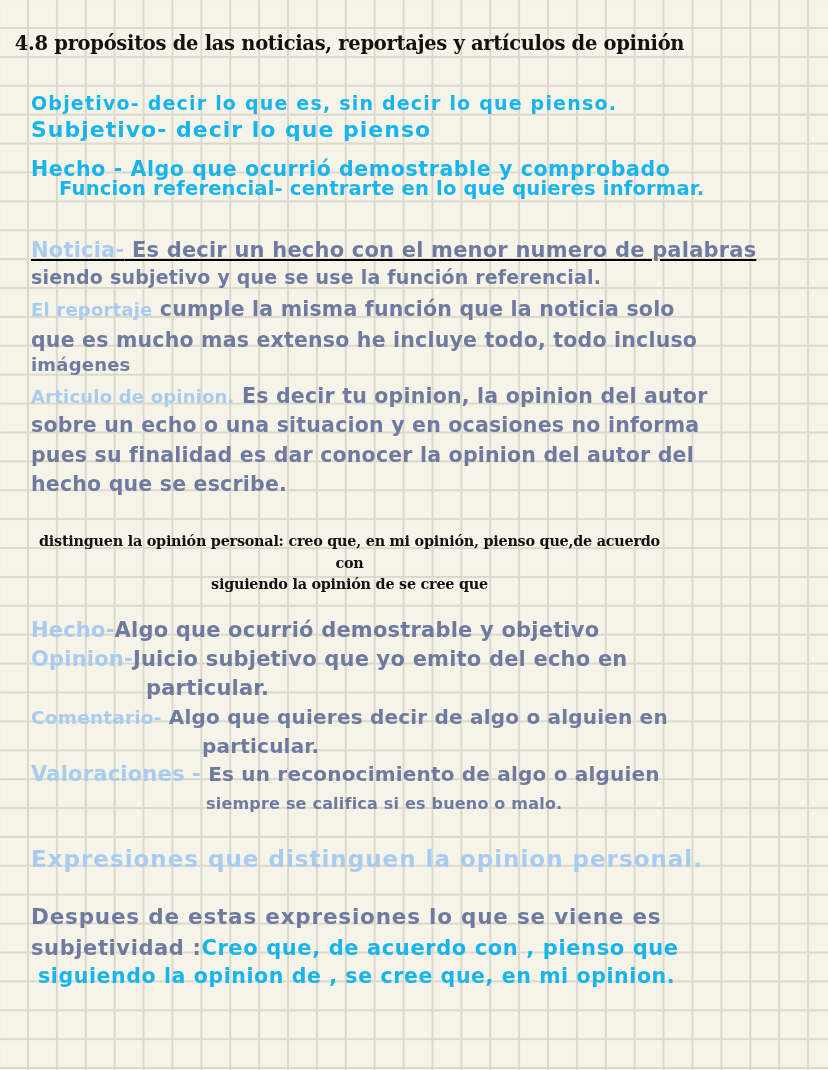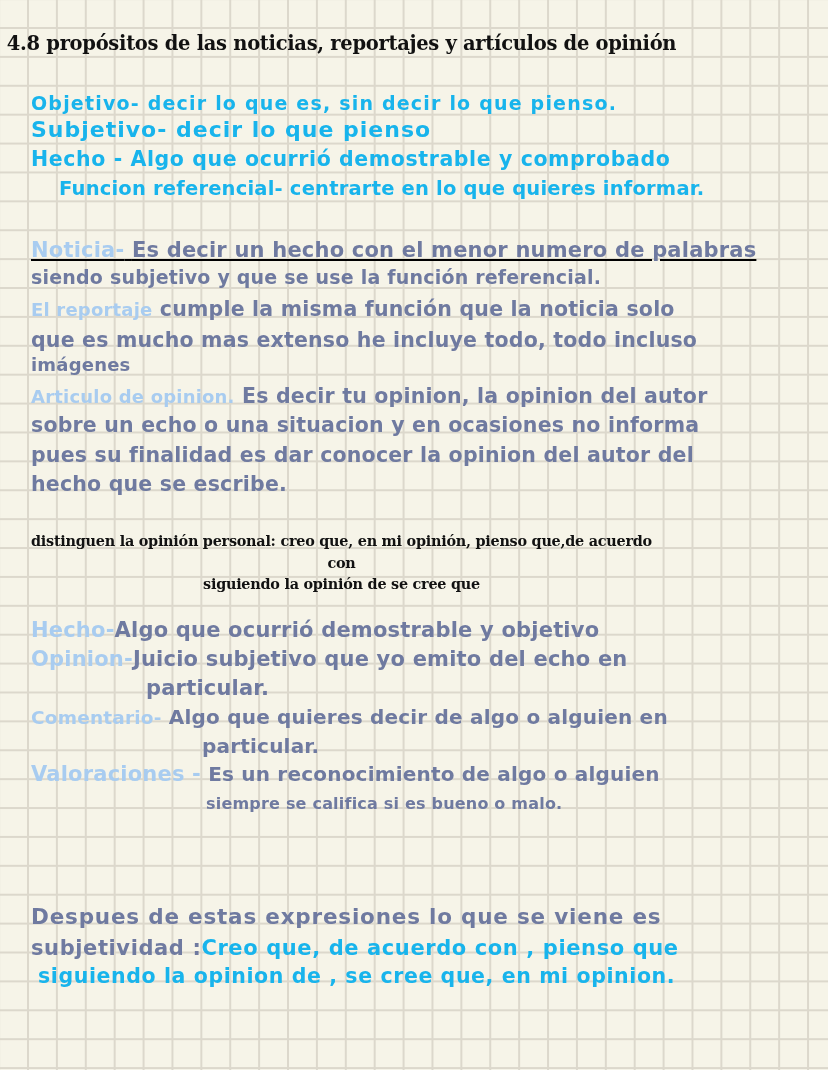--- a/index.html
+++ b/index.html
@@ -9,21 +9,21 @@
     background-image:
       linear-gradient(to right, #dcd8cc 1.5px, transparent 1.5px),
       linear-gradient(to bottom, #dcd8cc 1.5px, transparent 1.5px);
     background-size:28.9px 28.9px;
     background-position:27px 27px;
     position:relative;
     font-family:"DejaVu Sans", sans-serif;
   }
   .page { position:absolute; left:0; top:0; width:828px; height:1070px; }
   .heading {
-    position:absolute; left:4px; width:675px; text-align:center;
+    position:absolute; left:12px; width:675px; text-align:center;
     font-family:"DejaVu Serif", serif; font-weight:bold; color:#111;
   }
   .h1 { top:32px; font-size:19.5px; letter-spacing:-0.3px; }
   .h2 { top:530px; font-size:14.4px; line-height:21.5px; letter-spacing:-0.25px; padding:0 14px; box-sizing:border-box; }
   .hw {
     position:absolute; white-space:nowrap;
     font-family:"DejaVu Sans", sans-serif; font-weight:bold;
     letter-spacing:0.2px;
   }
   .cyan { color:#18b4ec; }
@@ -35,21 +35,21 @@
 </head>
 <body>
 
 <div class="page">
 
   <div class="heading h1">4.8 propósitos de las noticias, reportajes y artículos de opinión</div>
 
   <div>
     <div class="hw cyan sz-a" style="left:31px; top:92px; font-size:19px; letter-spacing:1.2px;">Objetivo- decir lo que es, sin decir lo que pienso.</div>
     <div class="hw cyan sz-a" style="left:31px; top:119px; letter-spacing:1px;">Subjetivo- decir lo que pienso</div>
-    <div class="hw cyan sz-a" style="left:31px; top:148px; font-size:20.5px; letter-spacing:0.6px;">Hecho - Algo que ocurrió demostrable y comprobado</div>
+    <div class="hw cyan sz-a" style="left:31px; top:158px; font-size:20.5px; letter-spacing:0.6px;">Hecho - Algo que ocurrió demostrable y comprobado</div>
     <div class="hw cyan sz-a" style="left:31px; top:178px; font-size:19.5px; letter-spacing:0.2px;margin-left:28px;">Funcion referencial- centrarte en lo que quieres informar.</div>
   </div>
 
   <div>
     <div class="hw sz-b" style="left:31px; top:237px; font-size:21px;text-decoration:underline;">
       <span class="light">Noticia-</span>
       <span class="gray">Es decir un hecho con el menor numero de palabras</span>
     </div>
     <div class="hw gray sz-b" style="left:31px; top:264px; font-size:19px;">siendo subjetivo y que se use la función referencial.</div>
   </div>
@@ -94,20 +94,21 @@
     </div>
     <div class="hw gray sz-b" style="left:202px; top:733px; font-size:20px;">particular.</div>
 
     <div class="hw sz-b" style="left:31px; top:761px; font-size:20px;">
       <span class="light" style="font-size:21px;">Valoraciones -</span>
       <span class="gray">Es un reconocimiento de algo o alguien</span>
     </div>
     <div class="hw gray sz-b" style="left:206px; top:791px; font-size:16px;">siempre se califica si es bueno o malo.</div>
   </div>
 
+  <div class="hw light sz-b" style="left:31px; top:846px; font-size:23px; letter-spacing:1px;">Expresiones que distinguen la opinion personal.</div>
 
   <div>
     <div class="hw gray sz-b" style="left:31px; top:904px; font-size:21.5px; letter-spacing:0.8px;">Despues de estas expresiones lo que se viene es</div>
     <div class="hw sz-b" style="left:31px; top:935px; font-size:21px; letter-spacing:0.6px;">
       <span class="gray">subjetividad :</span><span class="cyan">Creo que, de acuerdo con , pienso que</span>
     </div>
     <div class="hw cyan sz-b" style="left:38px; top:963px; font-size:20.5px; letter-spacing:0.6px;">siguiendo la opinion de , se cree que, en mi opinion.</div>
   </div>
 
 </div>

